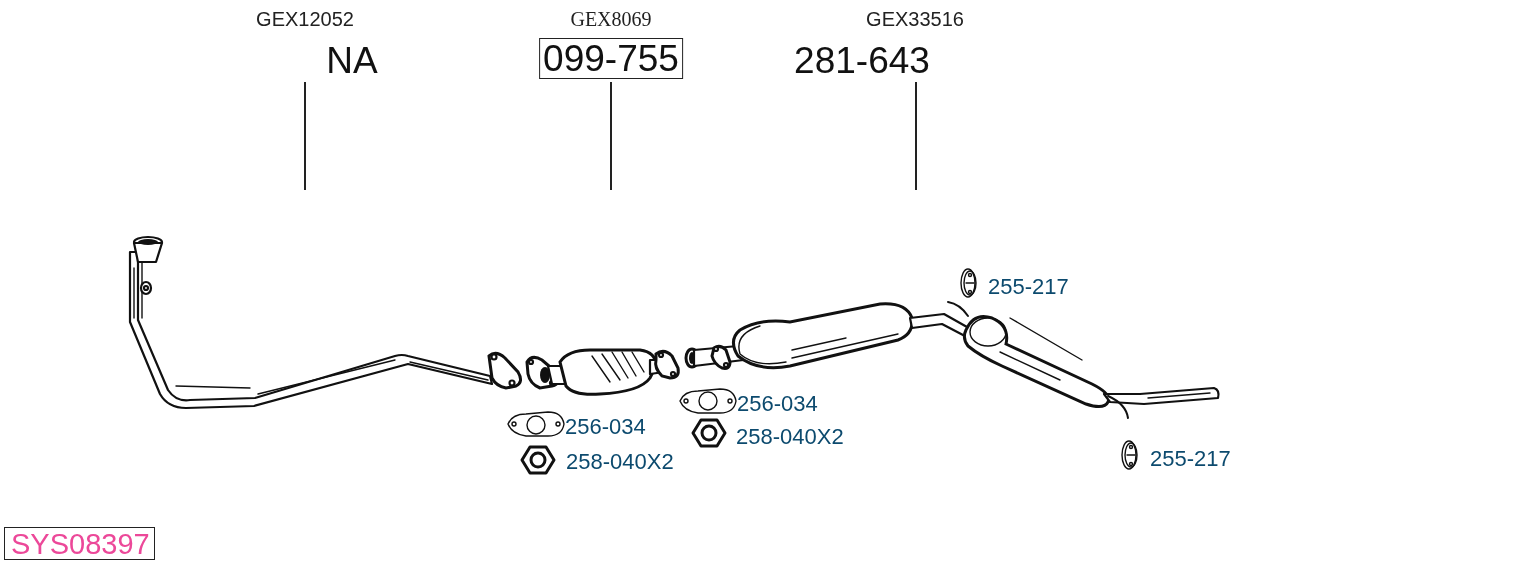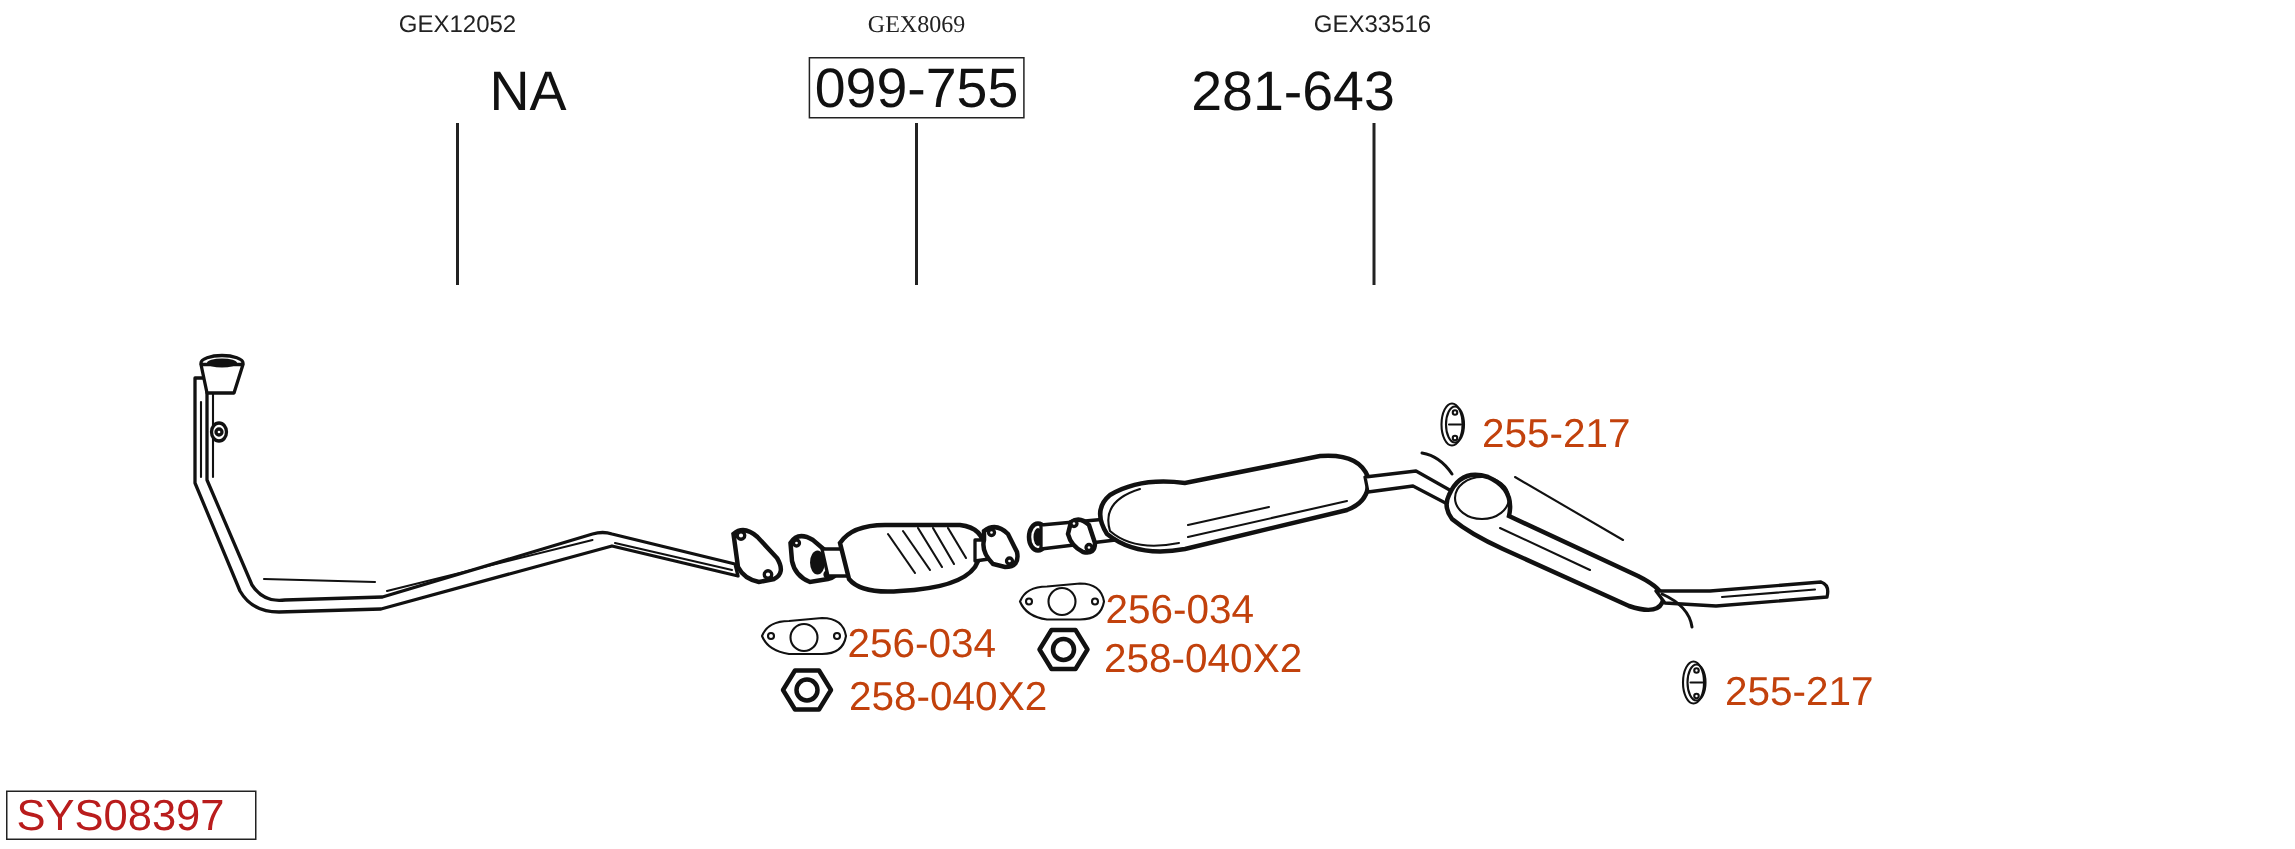--- a/index.html
+++ b/index.html
@@ -1,24 +1,24 @@
 <!DOCTYPE html>
 <html><head>
 <meta charset="utf-8">
 <style>
   html, body { margin: 0; padding: 0; background: #ffffff; }
   body { width: 1530px; height: 566px; position: relative; overflow: hidden;
          font-family: "Liberation Sans", sans-serif; color: #111; }
   .abs { position: absolute; }
-  .gex { font-size: 16px; color: #222; white-space: nowrap; transform: translateX(-50%); }
+  .gex { font-size: 20px; color: #222; white-space: nowrap; transform: translateX(-50%); }
   .partnum { font-size: 37px; color: #111; white-space: nowrap; transform: translateX(-50%); line-height: 1; }
   .partnum.boxed { border: 1.5px solid #222; padding: 1px 3px; }
   .leader { width: 2px; background: #222; }
-  .label { font-size: 27px; color: #c2410c; white-space: nowrap; line-height: 1; }
-  .sys { font-size: 29px; border: 1.5px solid #222; padding: 1px 20px 0 6px; line-height: 1.05; color: #b91c1c; }
+  .label { font-size: 22px; color: #0c4a6e; white-space: nowrap; line-height: 1; }
+  .sys { font-size: 29px; border: 1.5px solid #222; padding: 1px 4px 0 6px; line-height: 1.05; color: #ec4899; }
   svg.drawing { position: absolute; left: 0; top: 0; }
   .pipe { fill: #fff; stroke: #111; stroke-width: 2.2; stroke-linejoin: round; stroke-linecap: round; }
   .thin { fill: none; stroke: #111; stroke-width: 1.4; stroke-linecap: round; }
   .heavy { fill: #fff; stroke: #111; stroke-width: 3; }
   .dark { fill: #111; }
 </style>
 </head>
 <body>
 
 <div class="abs gex" style="left:305px; top:8px;">GEX12052</div>

